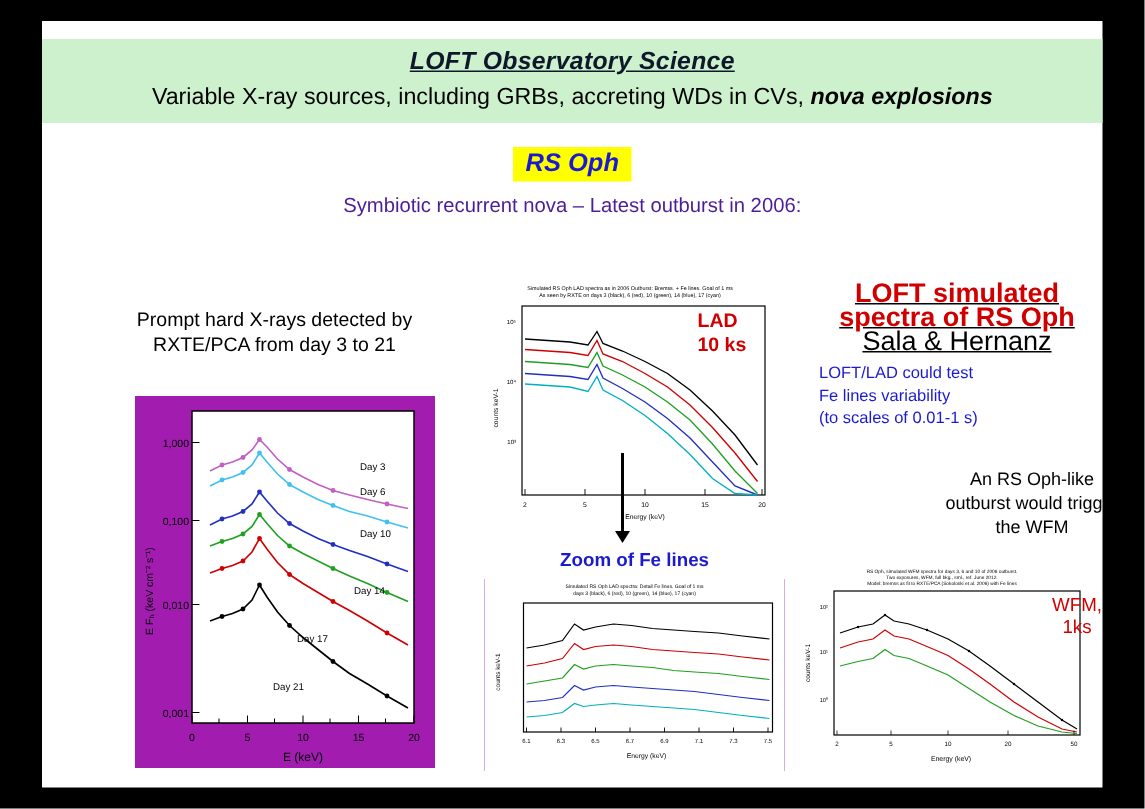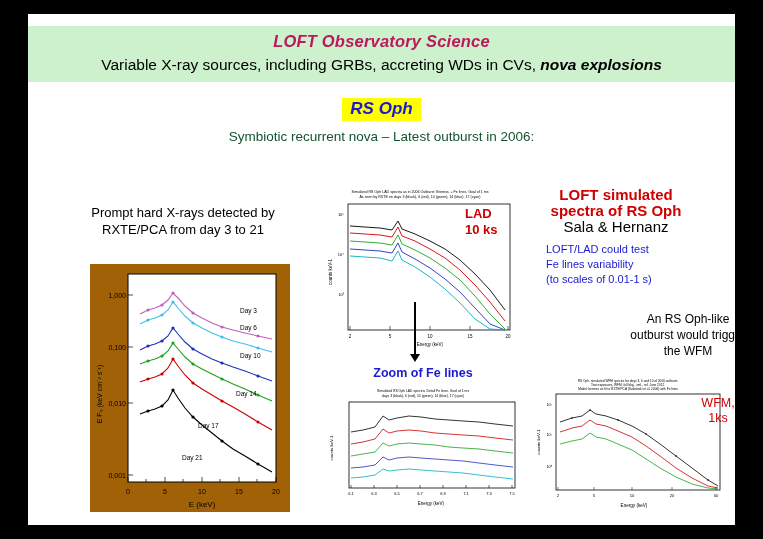--- a/index.html
+++ b/index.html
@@ -16,25 +16,26 @@
     background:#ffffff;
   }
   
   .header{
     position:absolute;left:0;top:12px;width:707px;
     background:#ccf1cc;
     padding:6px 0 8px 0;
     text-align:center;
   }
   .header .line1{
-    color:#be185d;
+    color:#0f172a;
     font-style:italic;
     font-weight:bold;
     font-size:16.5px;
     letter-spacing:.2px;
+    text-decoration:underline;
   }
   .header .line2{
     color:#000;
     font-size:15.5px;
     margin-top:5px;
   }
   .header .line2 .nova{
     font-style:italic;
     font-weight:bold;
   }
@@ -46,37 +47,37 @@
     background:#ffff00;
     color:#1a1ad0;
     font-style:italic;
     font-weight:bold;
     font-size:17px;
     padding:1px 8px 2px 8px;
     display:inline-block;
   }
   .subtitle{
     position:absolute;left:0;top:113px;width:707px;text-align:center;
-    color:#14532d;font-size:13.5px;line-height:19px;
+    color:#4c1d95;font-size:13.5px;line-height:19px;
   }
   .subtitle b{font-weight:bold;}
   
   .leftcap{
     position:absolute;left:40px;top:190px;width:230px;
     text-align:center;font-size:13px;line-height:17px;color:#000;
   }
   .leftcap .ref{color:#1a1ad0;}
   
   .lad-label{
     position:absolute;left:437px;top:192px;width:70px;text-align:left;
     color:#d00000;font-weight:bold;font-size:13px;line-height:16px;
   }
   .loft-sim{
-    position:absolute;left:498px;top:173px;width:180px;text-align:center;
-    font-size:15px;line-height:16px;
+    position:absolute;left:520px;top:173px;width:180px;text-align:center;
+    font-size:18px;line-height:16px;text-decoration:underline;
   }
   .loft-sim .red{color:#d00000;font-weight:bold;}
   .loft-sim .names{color:#000;}
   .loft-blue{
     position:absolute;left:518px;top:228px;width:185px;
     color:#1a1ad0;font-size:11px;line-height:15px;text-align:left;
   }
   .zoomfe{
     position:absolute;left:300px;top:352px;width:190px;text-align:center;
     color:#1a1ad0;font-weight:bold;font-size:12.5px;
@@ -91,21 +92,21 @@
   }
   .arrow{
     position:absolute;left:386px;top:288px;width:2px;height:52px;background:#000;
   }
   .arrow:after{
     content:"";position:absolute;left:-4px;top:52px;
     border-left:5px solid transparent;border-right:5px solid transparent;
     border-top:8px solid #000;
   }
   
-  .plotbox{position:absolute;background:#a16207;}
+  .plotbox{position:absolute;background:#a21caf;}
   svg{display:block;}
 </style>
 </head>
 <body>
 
 <div class="slide">
 
   <div style="position:absolute;left:14px;top:14px;width:2px;height:2px;background:#000;"></div>
 
   <div class="header">

